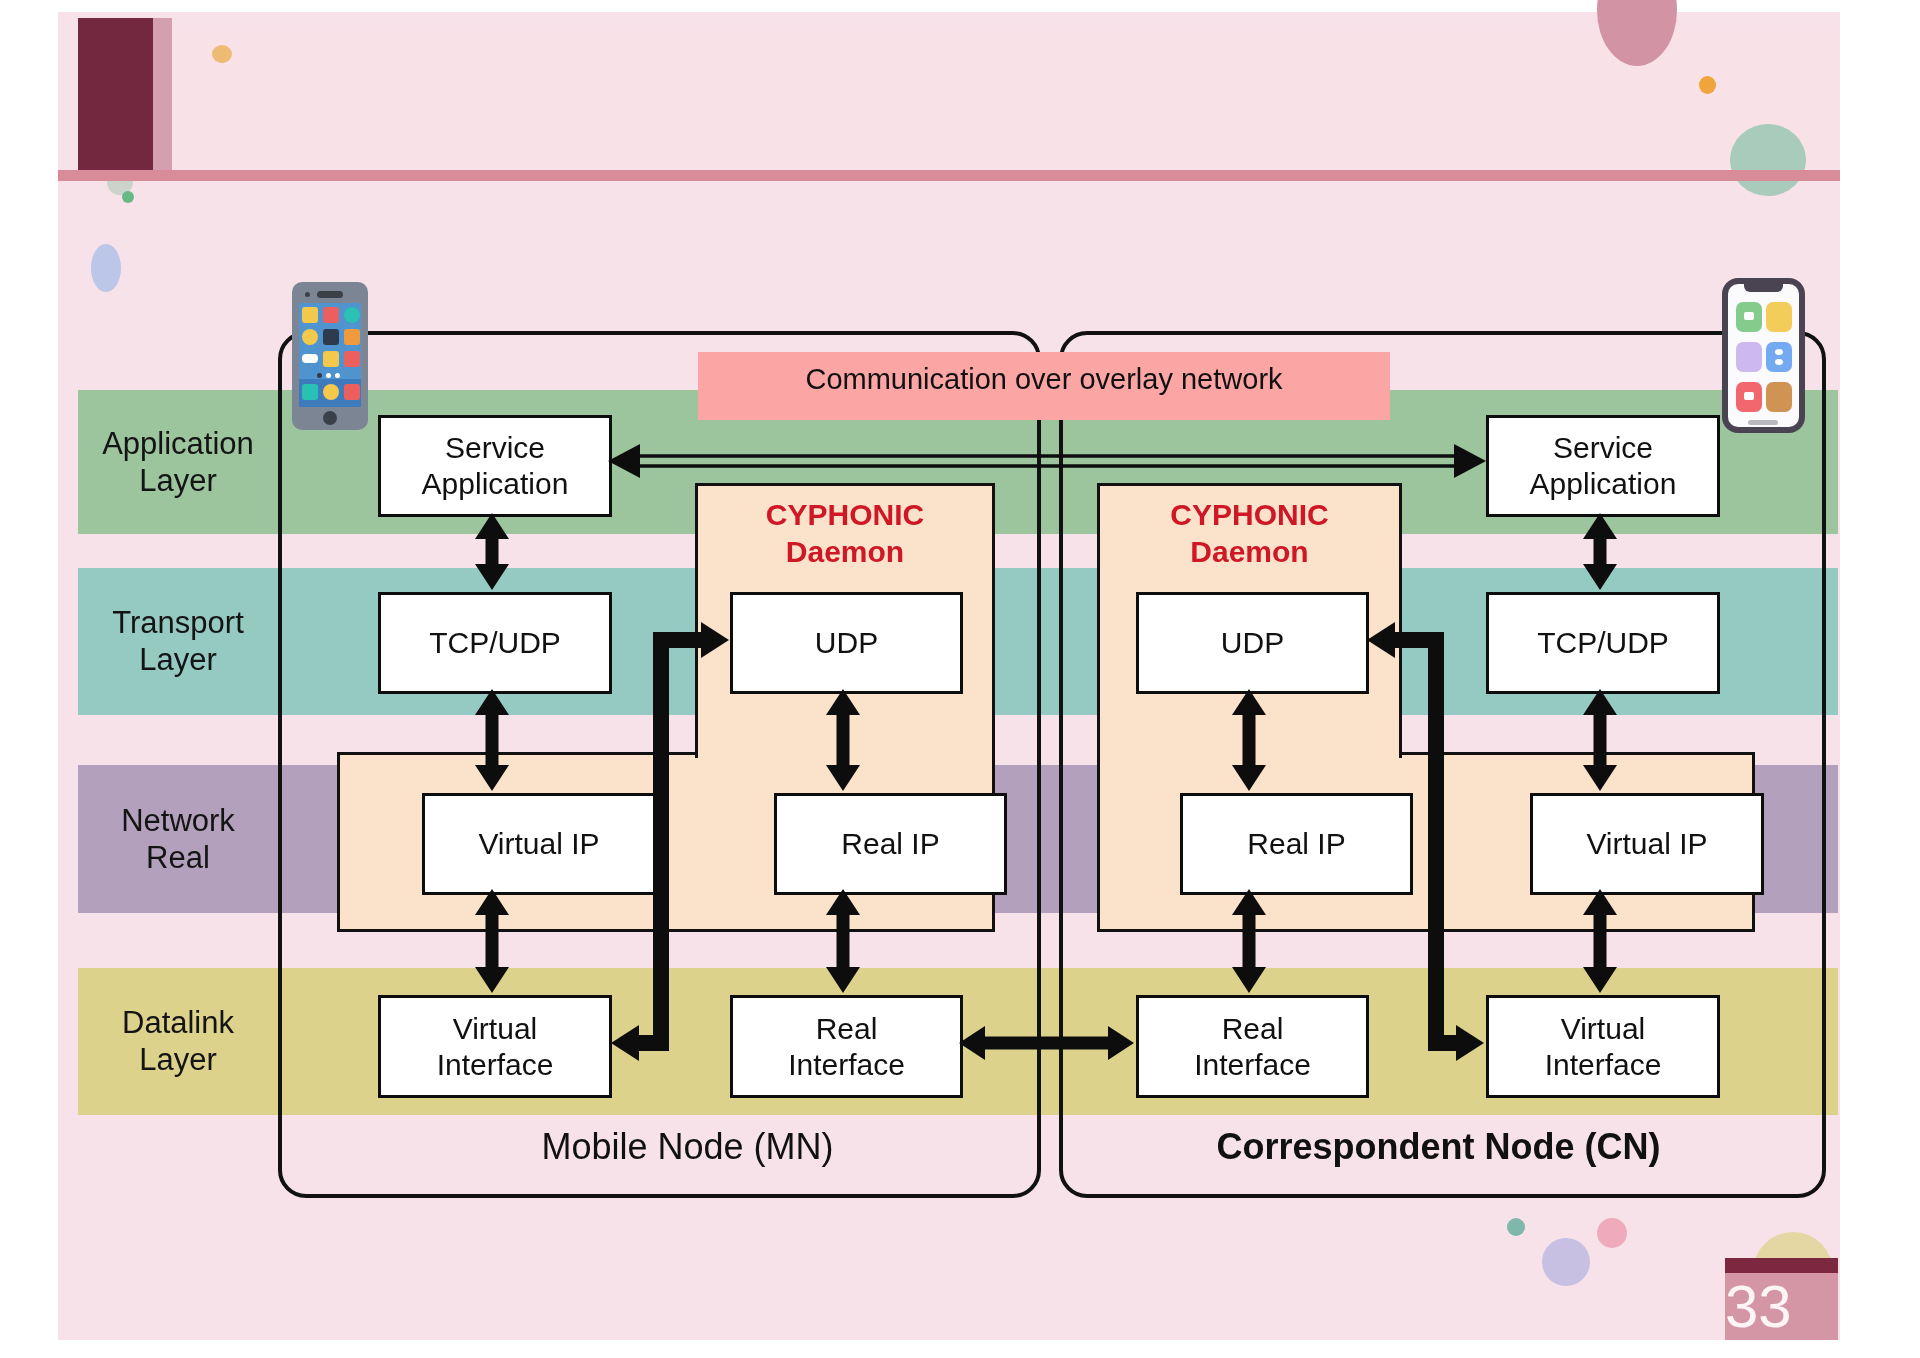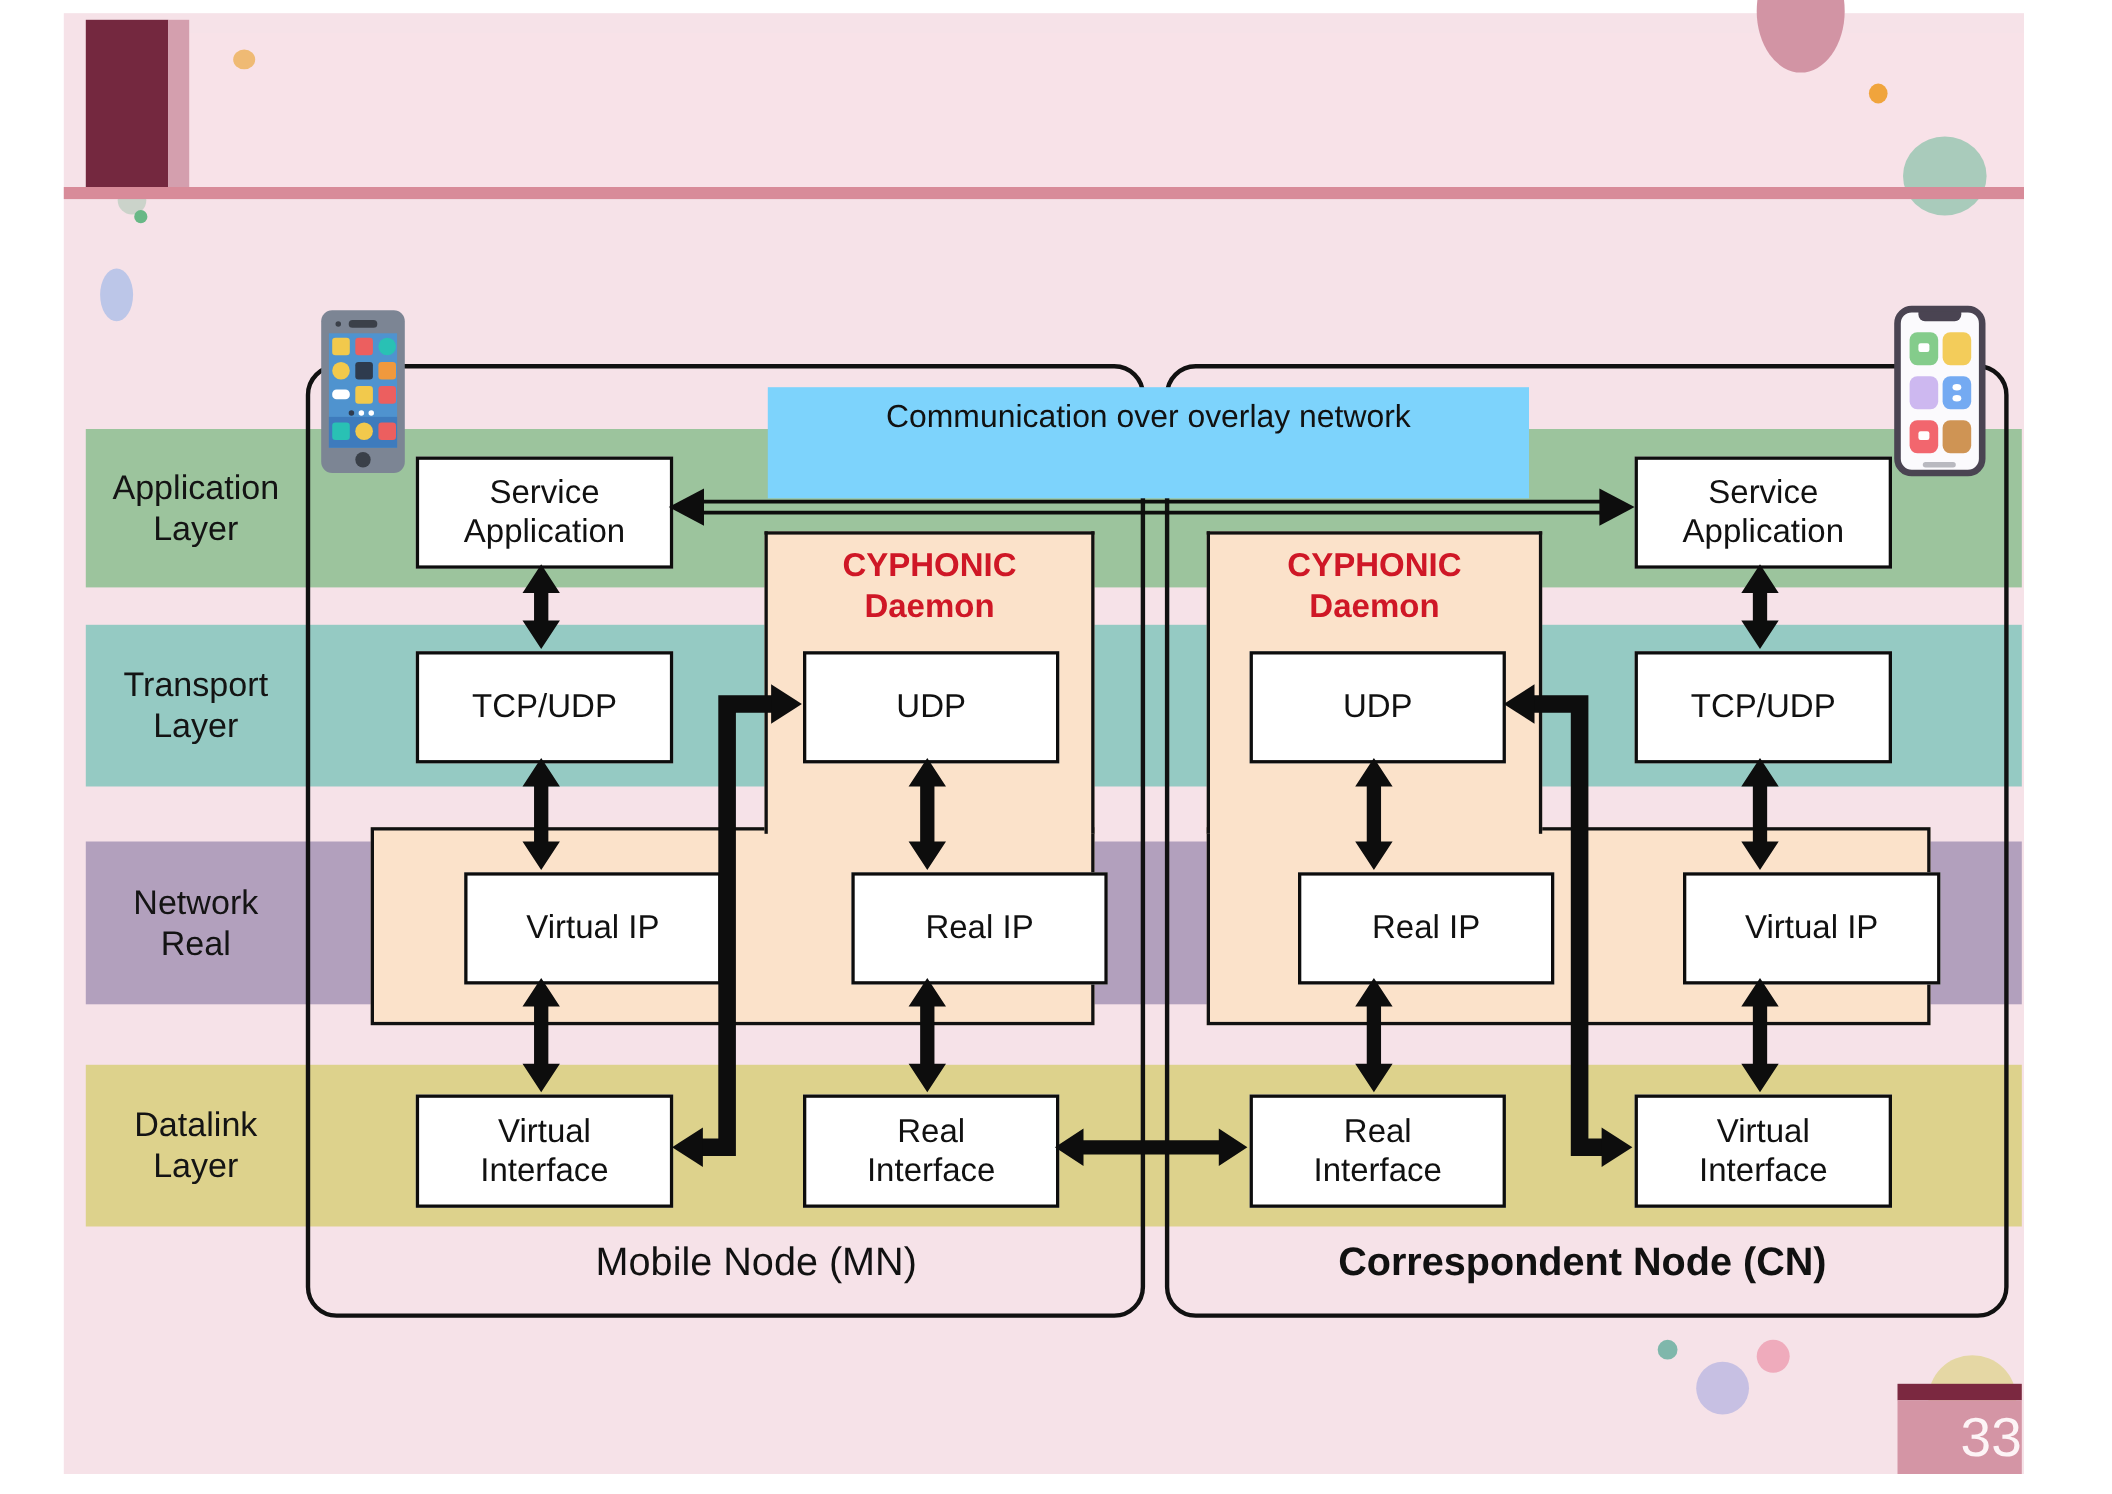--- a/index.html
+++ b/index.html
@@ -42,31 +42,31 @@
 
   
   .wbox{background:#ffffff;border:3px solid #0d0d0d;z-index:25;display:flex;align-items:center;
         justify-content:center;text-align:center;font-size:30px;line-height:36px;white-space:pre-line;}
   .col-a{left:378px;width:228px;} .col-b{left:730px;width:227px;}
   .col-c{left:1136px;width:227px;} .col-d{left:1486px;width:228px;}
   .row-1{top:415px;height:96px;} .row-2{top:592px;height:96px;}
   .row-3{top:793px;height:96px;margin-left:44px;} .row-4{top:995px;height:97px;}
 
   
-  .overlay-note{left:698px;top:352px;width:692px;height:101px;background:#7dd3fc;z-index:50;
+  .overlay-note{left:698px;top:352px;width:692px;height:68px;background:#fca5a5;z-index:50;
                 text-align:center;font-size:29px;line-height:37px;padding-top:9px;box-sizing:border-box;}
 
   
   .arrow-svg{left:0;top:0;width:1920px;height:1358px;z-index:40;pointer-events:none;}
 
   
   .badge-bar{left:1725px;top:1258px;width:113px;height:15px;background:#7b2840;z-index:7;}
   .badge-box{left:1725px;top:1273px;width:113px;height:67px;background:#d495a5;z-index:7;}
-  .badge-num{left:1725px;top:1278px;width:113px;height:58px;line-height:58px;text-align:right;
-             font-size:50px;color:#fdf4f6;z-index:8;}
+  .badge-num{left:1725px;top:1278px;width:113px;height:58px;line-height:58px;text-align:left;
+             font-size:60px;color:#fdf4f6;z-index:8;}
 
   
   .phone-mn{left:292px;top:282px;width:76px;height:148px;background:#7c8594;border-radius:10px;z-index:60;}
   .phone-mn .screen{left:7px;top:21px;width:62px;height:104px;background:#4f93cf;}
   .phone-mn .dock{left:7px;top:97px;width:62px;height:28px;background:#3e7bbd;}
   .phone-mn .cam{left:13px;top:10px;width:5px;height:5px;border-radius:50%;background:#3b4049;}
   .phone-mn .spk{left:25px;top:9px;width:26px;height:7px;border-radius:4px;background:#3b4049;}
   .phone-mn .home{left:31px;top:129px;width:14px;height:14px;border-radius:50%;background:#3a4049;}
   .app{width:16px;height:16px;border-radius:3px;}
   .phone-cn{left:1722px;top:278px;width:83px;height:155px;background:#fbfafd;border:6px solid #4a4452;

